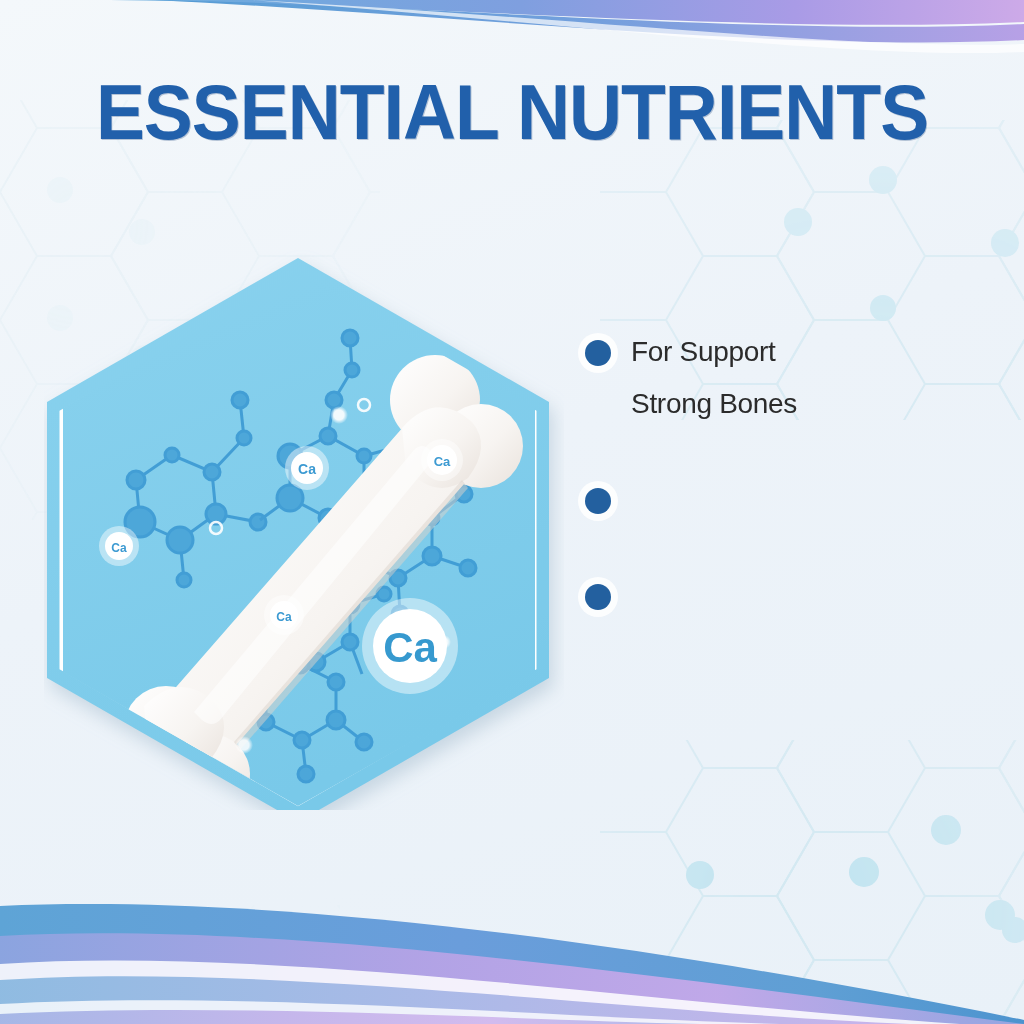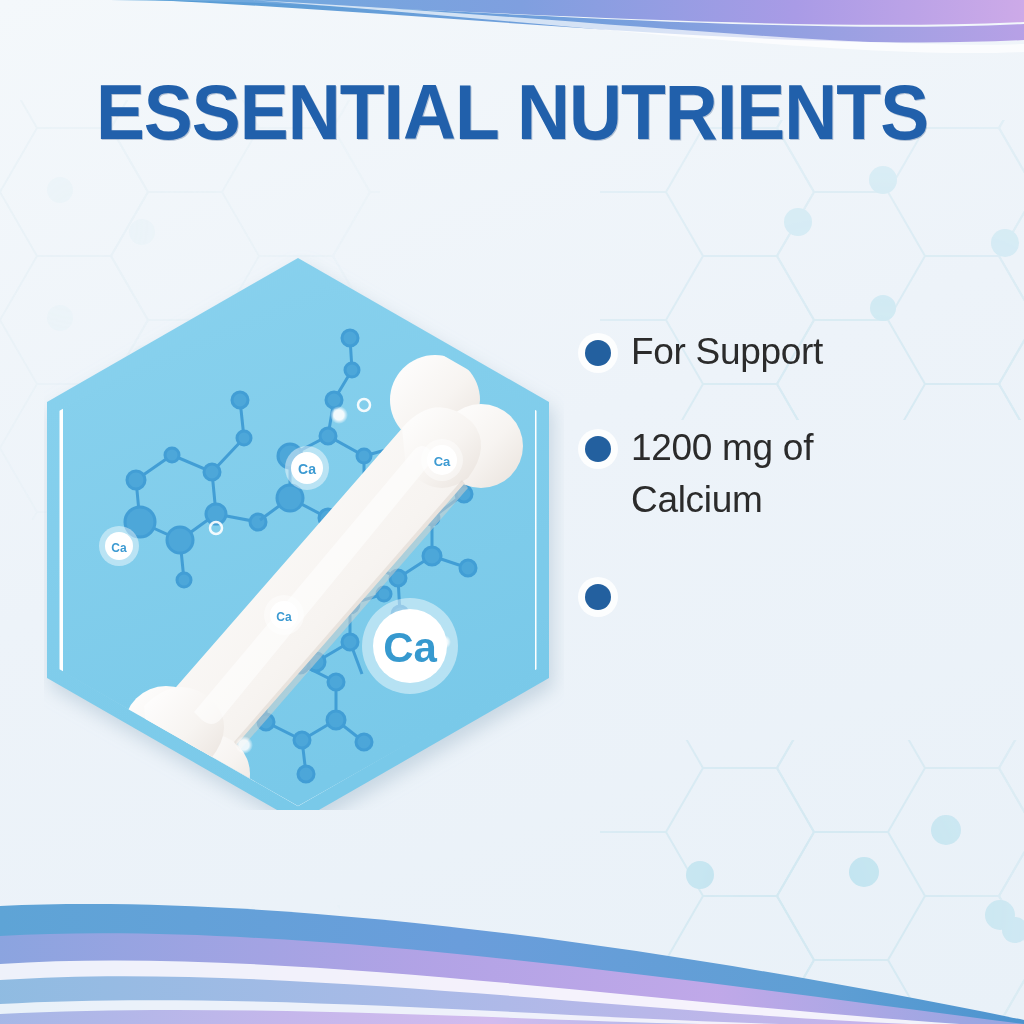--- a/index.html
+++ b/index.html
@@ -51,21 +51,21 @@
     width:46px; height:52px;
     display:flex; align-items:flex-start; justify-content:flex-start;
     padding-top:14px;
   }
   .dot {
     width:26px; height:26px; border-radius:50%;
     background:#23609F;
     box-shadow:0 0 0 7px rgba(255,255,255,.85);
   }
   .btext {
-    font-size:37px;
+    font-size:28px;
     line-height:52px;
     color:#2b2b2b;
     font-weight:400;
     letter-spacing:-0.3px;
   }
 
   
   #wave-top { position:absolute; left:0; top:0; width:1024px; height:100px; }
   #wave-bottom { position:absolute; left:0; bottom:0; width:1024px; height:140px; }
 </style>
@@ -312,31 +312,28 @@
   </svg>
 
   <div id="bullets">
 
     <div class="bullet">
       <span class="dot-wrap">
           <i class="dot" style="background: rgb(35, 96, 159);"></i>
         </span>
       <span class="btext">
         <span>For Support</span><br>
+        <span>Strong Bones</span>
       </span>
     </div>
 
     <div class="bullet">
       <span class="dot-wrap">
           <i class="dot" style="background: rgb(35, 96, 159);"></i>
         </span>
-      <span class="btext">
-        <span>1200 mg of</span><br>
-        <span>Calcium</span>
-      </span>
     </div>
 
     <div class="bullet">
       <span class="dot-wrap">
           <i class="dot" style="background: rgb(35, 96, 159);"></i>
         </span>
     </div>
 
   </div>
 

